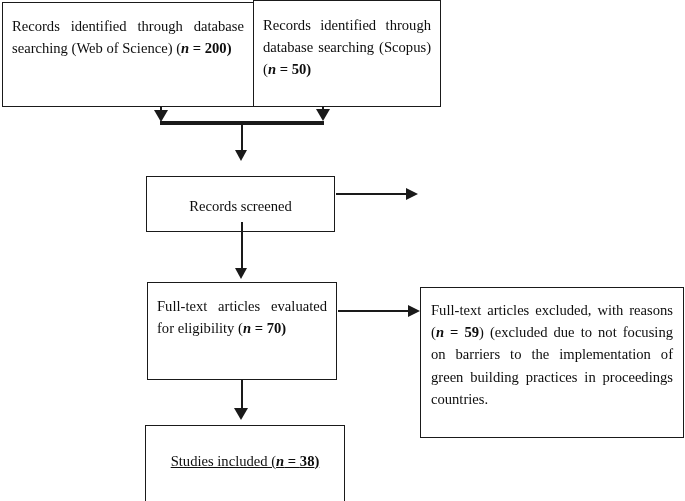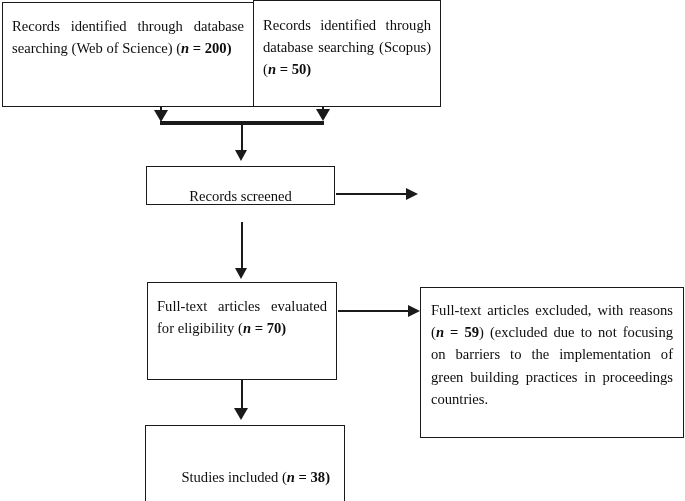--- a/index.html
+++ b/index.html
@@ -98,21 +98,21 @@
   <div class="arrow-down" style="left:154px; top:110px;"></div>
 
   <div class="vline" style="left:322px; top:107px; width:2px; height:9px;"></div>
   <div class="arrow-down" style="left:316px; top:109px;"></div>
 
   <div class="hbar" style="left:160px; top:121px; width:164px;"></div>
 
   <div class="vline" style="left:241px; top:123px; width:2px; height:34px;"></div>
   <div class="arrow-down sm" style="left:235px; top:150px;"></div>
 
-  <div class="box" style="left:146px; top:166px; width:189px; height:39px;">
+  <div class="box" style="left:146px; top:176px; width:189px; height:56px;">
     <div class="txt" style="top:18px; text-align:center;"><span>Records screened</span></div>
   </div>
 
   <div class="hline" style="left:336px; top:193px; width:72px;"></div>
   <div class="arrow-right" style="left:406px; top:188px;"></div>
 
 
   <div class="vline" style="left:241px; top:222px; width:2px; height:50px;"></div>
   <div class="arrow-down sm" style="left:235px; top:268px;"></div>
 
@@ -128,18 +128,18 @@
   <div class="box pad-b" style="left:420px; top:287px; width:264px; height:151px;">
     <div class="txt" style="top:11px;">
       <span>Full-text articles excluded, with reasons (</span><i>n</i><b> = </b><b>59</b><span>) (excluded due to not  focusing on barriers to the implementation of green building practices in proceedings countries.</span>
     </div>
   </div>
 
   <div class="vline" style="left:241px; top:380px; width:2px; height:33px;"></div>
   <div class="arrow-down" style="left:234px; top:408px;"></div>
 
   <div class="box" style="left:145px; top:425px; width:200px; height:76px; border-bottom:none;">
-    <div class="txt" style="top:40px; padding:0 14px; text-align:right;">
+    <div class="txt" style="top:24px; padding:0 14px; text-align:center;text-decoration:underline;">
       <span>Studies included (</span><i>n</i><b> = </b><b>38</b><b>)</b>
     </div>
   </div>
 
 </div>
 
 </body></html>

